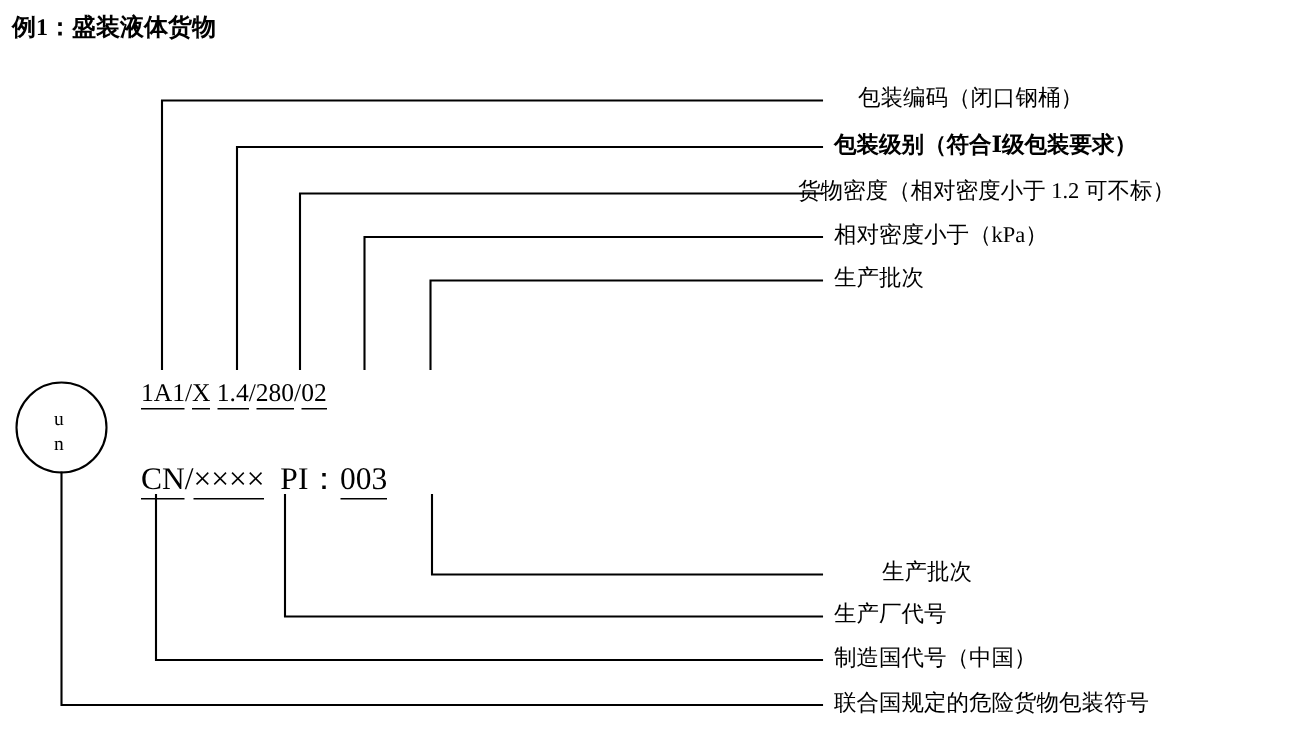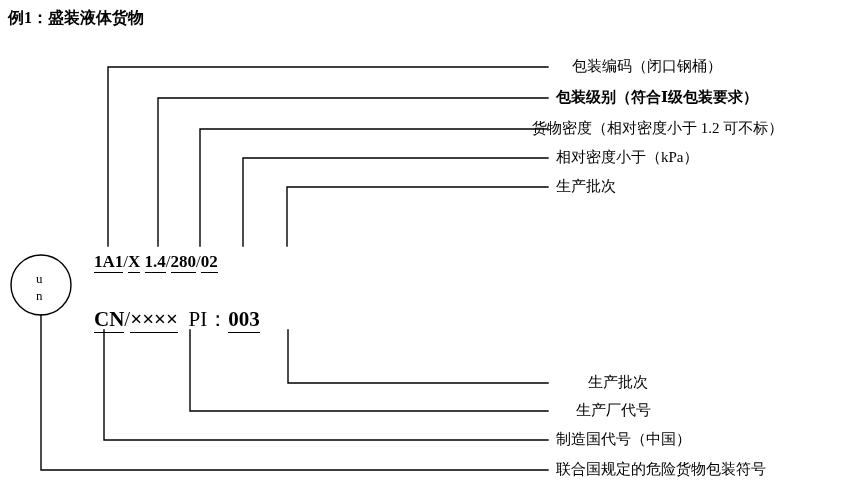--- a/index.html
+++ b/index.html
@@ -12,21 +12,21 @@
     overflow:hidden;
   }
   #diagram-root{position:absolute;left:0;top:0;width:868px;height:452px;}
   svg#lines{position:absolute;left:0;top:0;width:868px;height:504px;}
   .lbl{position:absolute;white-space:nowrap;font-size:15px;line-height:1;}
   .title{position:absolute;left:8px;top:8px;font-size:16px;font-weight:bold;white-space:nowrap;}
   .code-main{position:absolute;font-size:17px;white-space:nowrap;letter-spacing:0px;}
   .code-sub{position:absolute;font-size:21px;white-space:nowrap;text-align:right;}
   .un-u{position:absolute;font-size:13px;}
   .un-n{position:absolute;font-size:13px;}
-  .underline{border-bottom:1.4px solid #000;padding-bottom:1px;font-weight:bold;}
+  .underline{border-bottom:1.4px solid #000;padding-bottom:1px;}
 </style>
 </head>
 <body>
 
 <div id="diagram-root">
 
   <div class="title">例1：盛装液体货物</div>
 
   <svg id="lines" viewBox="0 0 868 504" xmlns="http://www.w3.org/2000/svg">
     <g stroke="#000" stroke-width="1.4" fill="none" stroke-linecap="square">
@@ -57,17 +57,17 @@
     <span class="underline">CN</span><span>/</span><span class="underline">××××</span><span>&nbsp;&nbsp;</span><span>PI：</span><span class="underline">003</span>
   </div>
 
   <div class="lbl" style="left:572px;top:59px;">包装编码（闭口钢桶）</div>
   <div class="lbl" style="left:556px;top:90px;font-weight:bold;">包装级别（符合Ⅰ级包装要求）</div>
   <div class="lbl" style="left:532px;top:121px;">货物密度（相对密度小于 1.2 可不标）</div>
   <div class="lbl" style="left:556px;top:150px;">相对密度小于（kPa）</div>
   <div class="lbl" style="left:556px;top:179px;">生产批次</div>
 
   <div class="lbl" style="left:556px;top:375px;margin-left:32px;">生产批次</div>
-  <div class="lbl" style="left:556px;top:403px;margin-left:20px;">生产厂代号</div>
+  <div class="lbl" style="left:556px;top:403px;">生产厂代号</div>
   <div class="lbl" style="left:556px;top:432px;">制造国代号（中国）</div>
   <div class="lbl" style="left:556px;top:462px;">联合国规定的危险货物包装符号</div>
 
 </div>
 
 </body></html>

